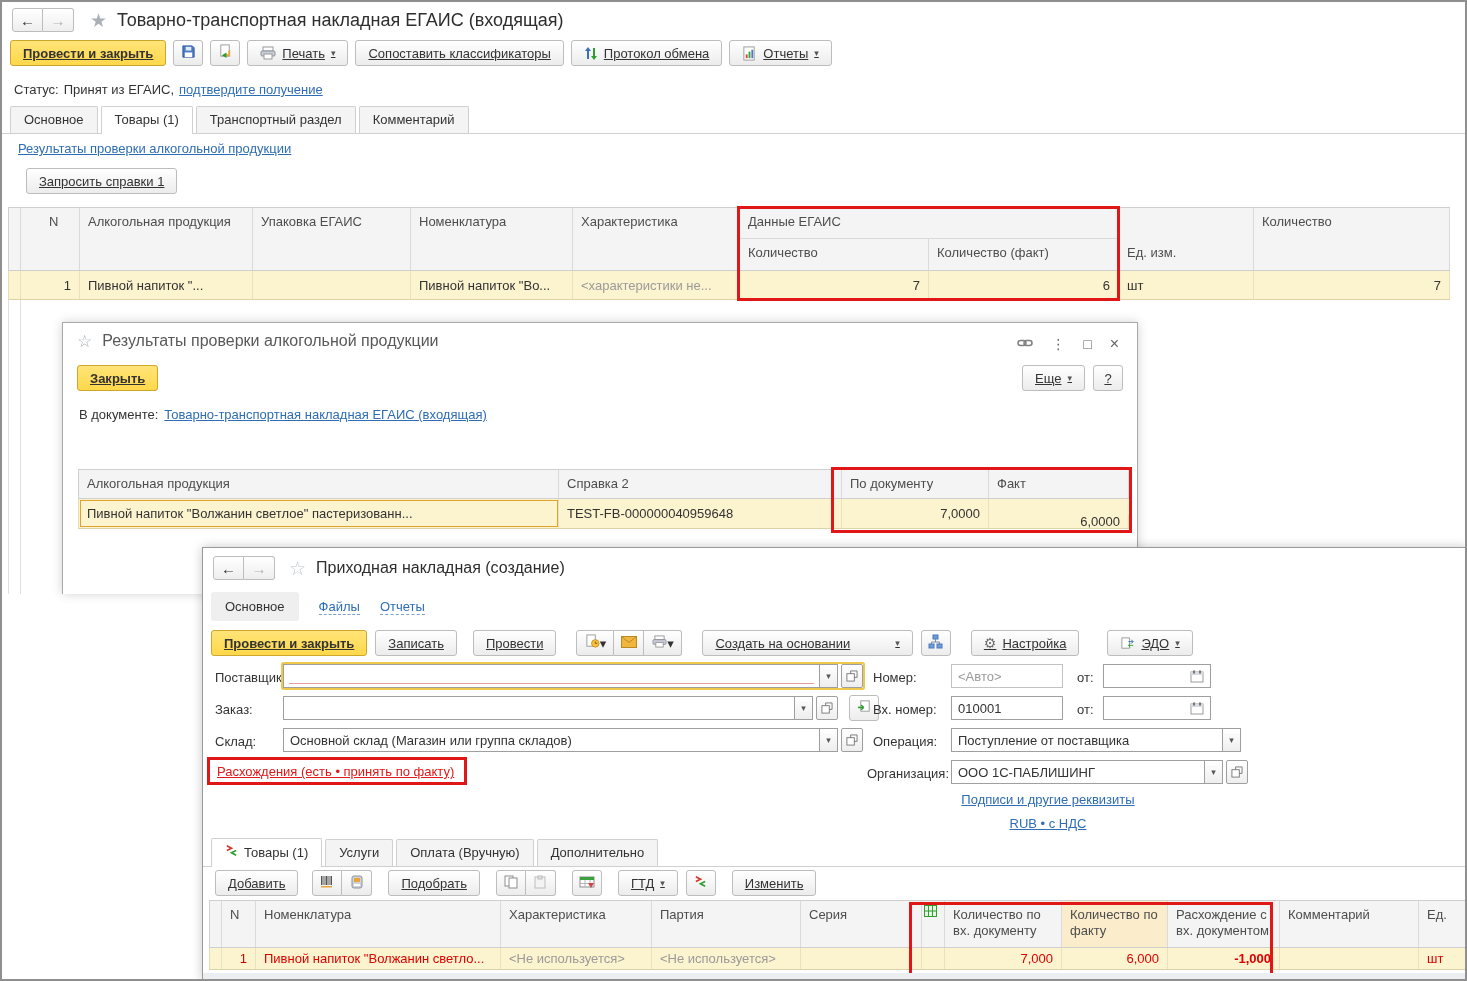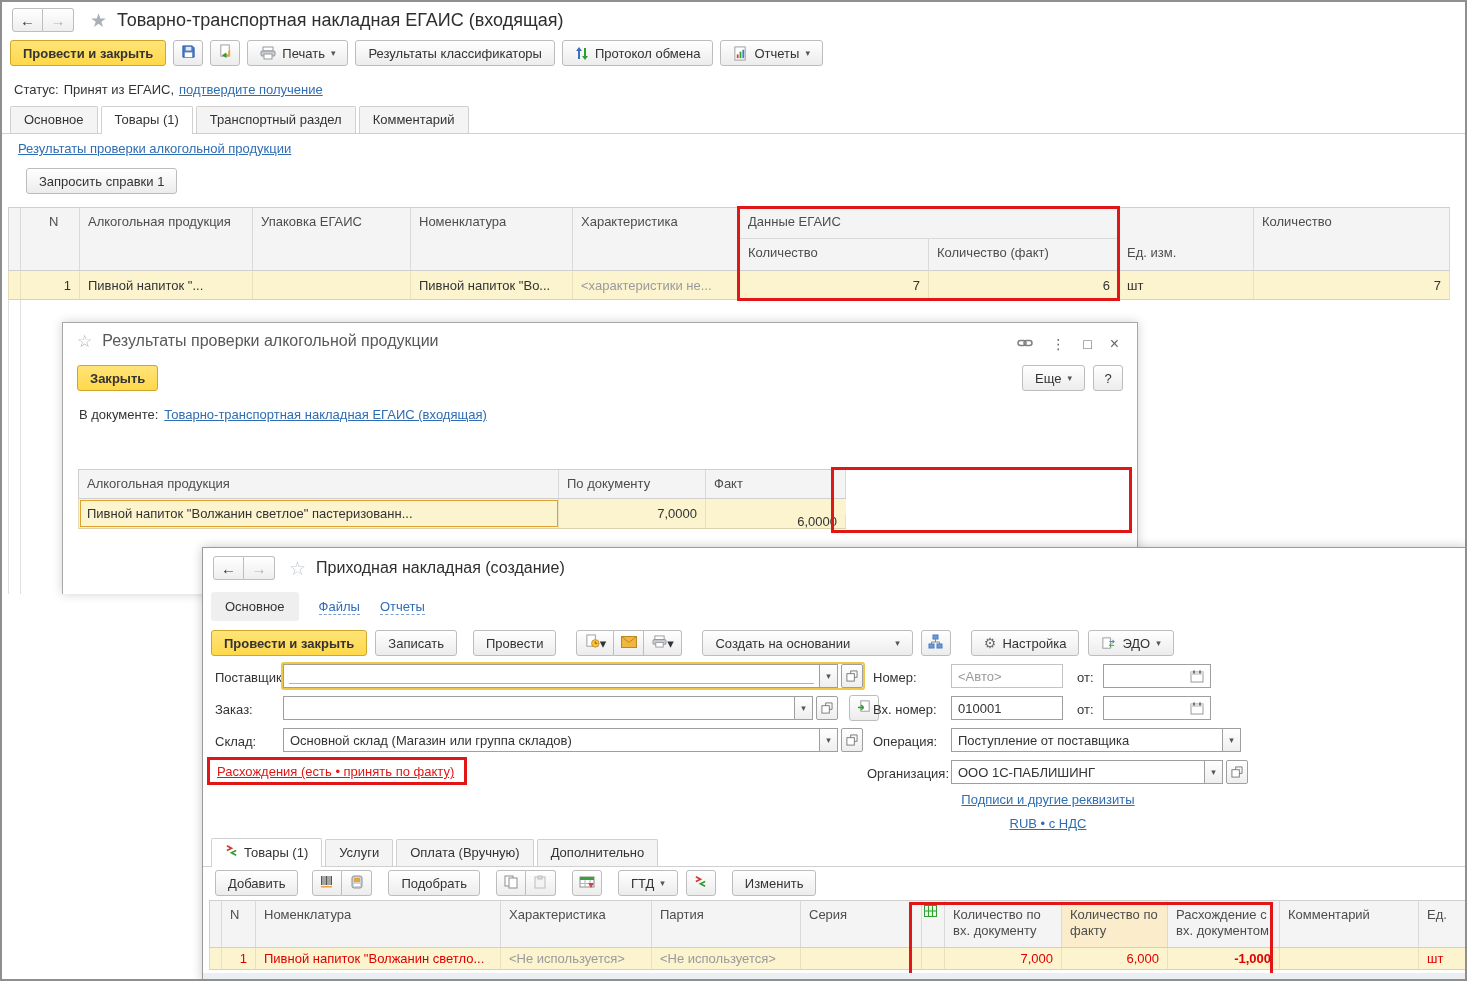--- a/index.html
+++ b/index.html
@@ -2,21 +2,21 @@
 <html><head>
 <meta charset="utf-8">
 <style>
   *{box-sizing:border-box;}
   html,body{margin:0;padding:0;}
   body{width:1467px;height:981px;position:relative;font-family:"Liberation Sans",sans-serif;font-size:13px;color:#333;background:#fff;overflow:hidden;}
   .abs{position:absolute;}
   .frame{position:absolute;left:0;top:0;width:1467px;height:981px;border:2px solid #8f8f8f;background:#fff;overflow:hidden;}
   .row{display:flex;align-items:center;}
   
-  .btn{display:inline-flex;align-items:center;height:26px;padding:0 12px;border:1px solid #bdbdbd;border-radius:3px;background:linear-gradient(#ffffff,#ececec);font-size:13px;color:#333;white-space:nowrap;cursor:default;}
+  .btn{display:inline-flex;align-items:center;height:26px;padding:0 12px;border:1px solid #bdbdbd;border-radius:3px;background:linear-gradient(#ffffff,#ececec);font-size:13px;color:#333;white-space:nowrap;cursor:default;text-decoration:underline;}
   .btn.yellow{background:linear-gradient(#ffe478,#ffd84a);border-color:#cda62c;font-weight:bold;}
   .btn .dd{margin-left:6px;font-size:9px;color:#555;}
   .btn .bicon{margin-right:6px;display:inline-flex;align-items:center;}
   .ibtn{display:inline-flex;align-items:center;justify-content:center;width:30px;height:26px;border:1px solid #bdbdbd;border-radius:3px;background:linear-gradient(#ffffff,#ececec);}
   .grp .ibtn{border-radius:0;border-left:none;}
   .grp .ibtn:first-child{border-radius:3px 0 0 3px;border-left:1px solid #bdbdbd;}
   .grp .ibtn:last-child{border-radius:0 3px 3px 0;}
   .navbtn{display:inline-flex;align-items:center;justify-content:center;width:31px;height:24px;border:1px solid #bdbdbd;background:linear-gradient(#fff,#eee);font-size:15px;color:#333;}
   .navbtn.fwd{color:#b0b0b0;border-left:none;border-radius:0 3px 3px 0;}
   .navbtn.bk{border-radius:3px 0 0 3px;}
@@ -94,21 +94,21 @@
             <svg width="16" height="14" viewBox="0 0 16 14">
               <rect x="3" y="1" width="10" height="4" fill="#fdfdfd" stroke="#9a9a9a"></rect>
               <rect x="1" y="5" width="14" height="5" rx="1" fill="#c9ced6" stroke="#8d939d"></rect>
               <rect x="4" y="8" width="8" height="5" fill="#fff" stroke="#9a9a9a"></rect>
             </svg>
           </span>
         <span>Печать</span>
           <span class="dd">▾</span>
       </span>
       <span class="btn">
-          <span>Результаты классификаторы</span>
+          <span>Сопоставить классификаторы</span>
         </span>
       <span class="btn">
         <span class="bicon">
             <svg width="14" height="15" viewBox="0 0 14 15">
               <path d="M4 13V4" stroke="#3a6fbf" stroke-width="2"></path>
               <polygon points="1,5 7,5 4,1" fill="#3a6fbf"></polygon>
               <path d="M10 2v9" stroke="#2f9e2f" stroke-width="2"></path>
               <polygon points="7,10 13,10 10,14" fill="#2f9e2f"></polygon>
             </svg>
           </span>
@@ -212,25 +212,27 @@
         </span>
     </div>
     <div class="abs row" style="left:16px;top:84px;gap:6px;">
       <span>В документе:</span>
       <span class="link">Товарно-транспортная накладная ЕГАИС (входящая)</span>
     </div>
 
     <div class="abs" style="left:15px;top:146px;">
       <div class="thead" style="height:30px;">
         <div class="hc" style="width:480px;">Алкогольная продукция</div>
+        <div class="hc" style="width:283px;">Справка 2</div>
         <div class="hc" style="width:147px;">По документу</div>
         <div class="hc" style="width:140px;">Факт</div>
       </div>
       <div class="trow" style="height:30px;">
         <div class="rc" style="width:480px;outline:1px solid #dfa22f;outline-offset:-2px;">Пивной напиток "Волжанин светлое" пастеризованн...</div>
+        <div class="rc" style="width:283px;">TEST-FB-000000040959648</div>
         <div class="rc num" style="width:147px;">7,0000</div>
         <div class="rc num" style="width:140px;margin-top:16px;">6,0000</div>
       </div>
     </div>
     <div class="redbox" style="left:768px;top:144px;width:301px;height:66px;"></div>
   </div>
 
   <div class="w3">
     <div class="abs row" style="left:10px;top:8px;">
       <span class="navbtn bk">←</span>
@@ -288,21 +290,21 @@
               <rect x="5" y="1" width="5" height="4" fill="#6f9bd1" stroke="#4a79c4"></rect>
               <rect x="1" y="10" width="5" height="4" fill="#6f9bd1" stroke="#4a79c4"></rect>
               <rect x="9" y="10" width="5" height="4" fill="#6f9bd1" stroke="#4a79c4"></rect>
               <path d="M7.5 5v3M3.5 10V8h8v2" stroke="#7d8a99" fill="none"></path>
             </svg></span>
         </span>
       <span class="btn" style="margin-left:12px;">
           <span class="bicon" style="color:#6d6d6d;font-size:14px;">⚙</span>
           <span>Настройка</span>
         </span>
-      <span class="btn" style="margin-left:1px;">
+      <span class="btn" style="margin-left:20px;">
           <span class="bicon">
             <svg width="15" height="15" viewBox="0 0 16 16">
               <rect x="2" y="2" width="8" height="11" fill="#fff" stroke="#9a9a9a"></rect>
               <path d="M9 6h5m0 0l-2-2m2 2l-2 2" stroke="#3a6fbf" fill="none"></path>
               <path d="M14 10H9m0 0l2-2m-2 2l2 2" stroke="#3aa23a" fill="none"></path>
             </svg>
           </span>
           <span>ЭДО</span>
           <span class="dd">▾</span>
         </span>

